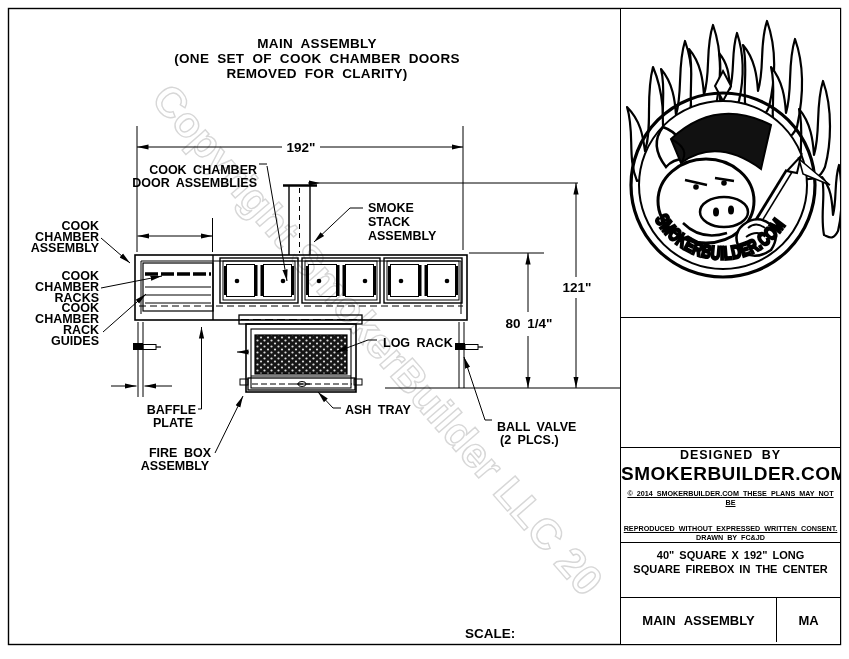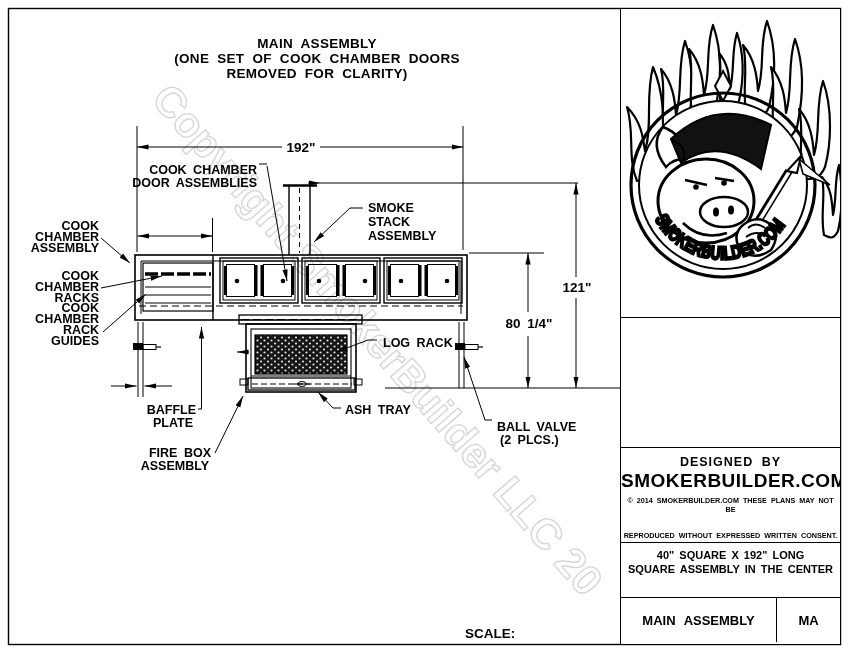--- a/index.html
+++ b/index.html
@@ -18,24 +18,24 @@
   .tb-box{box-sizing:border-box;border-bottom:1.4px solid #000;overflow:hidden;}
   .logo-box{height:309px;}
   .empty-box{height:130px;}
   .designed-box{height:95px;text-align:center;}
   .desc-box{height:55px;text-align:center;}
   .tb-row{height:44px;display:flex;}
   .tb-cell-main{flex:1;display:flex;align-items:center;justify-content:center;
       font:700 13px "Liberation Sans",sans-serif;word-spacing:5px;}
   .tb-cell-code{width:64px;border-left:1.4px solid #000;display:flex;align-items:center;
       justify-content:center;font:700 13px "Liberation Sans",sans-serif;box-sizing:border-box;}
-  .designed-l1{font:700 12.5px "Liberation Sans",sans-serif;letter-spacing:1px;word-spacing:4px;margin-top:7px;}
+  .designed-l1{font:700 12.5px "Liberation Sans",sans-serif;letter-spacing:1px;word-spacing:4px;}
   .designed-l2{font:700 19px "Liberation Sans",sans-serif;letter-spacing:.5px;margin-top:1px;}
   .designed-l3{font:700 15px "Liberation Sans",sans-serif;letter-spacing:2px;word-spacing:5px;margin-top:1px;}
-  .fineprint{font:700 7.2px "Liberation Sans",sans-serif;word-spacing:2px;margin-top:4px;line-height:9px;}
+  .fineprint{font:700 7.2px "Liberation Sans",sans-serif;word-spacing:2px;margin-top:4px;line-height:9px;text-decoration:underline;}
   .drawnby{font:700 7.2px "Liberation Sans",sans-serif;word-spacing:2px;line-height:9px;}
   .desc-line{font:700 11px "Liberation Sans",sans-serif;word-spacing:2px;line-height:13.5px;}
   .desc-box .desc-line:first-child{margin-top:6px;}
 </style>
 </head>
 <body>
 
 <div id="sheet">
 
 <svg width="849" height="659" viewBox="0 0 849 659">
@@ -293,21 +293,21 @@
   <div class="tb-box designed-box">
     <div class="designed-l1">DESIGNED BY</div>
     <div class="designed-l2">SMOKERBUILDER.COM</div>
     <div class="fineprint">© 2014 SMOKERBUILDER.COM THESE PLANS MAY NOT BE</div>
     <div class="fineprint" style="margin-top:17px">REPRODUCED WITHOUT EXPRESSED WRITTEN CONSENT.</div>
     <div class="drawnby">DRAWN BY FC&amp;JD</div>
   </div>
 
   <div class="tb-box desc-box">
     <div class="desc-line">40" SQUARE X 192" LONG</div>
-    <div class="desc-line">SQUARE ASSEMBLY IN THE CENTER</div>
+    <div class="desc-line">SQUARE FIREBOX IN THE CENTER</div>
   </div>
 
   <div class="tb-row">
     <div class="tb-cell-main">MAIN ASSEMBLY</div>
     <div class="tb-cell-code">MA</div>
   </div>
 
 </div>
 </div>
 

